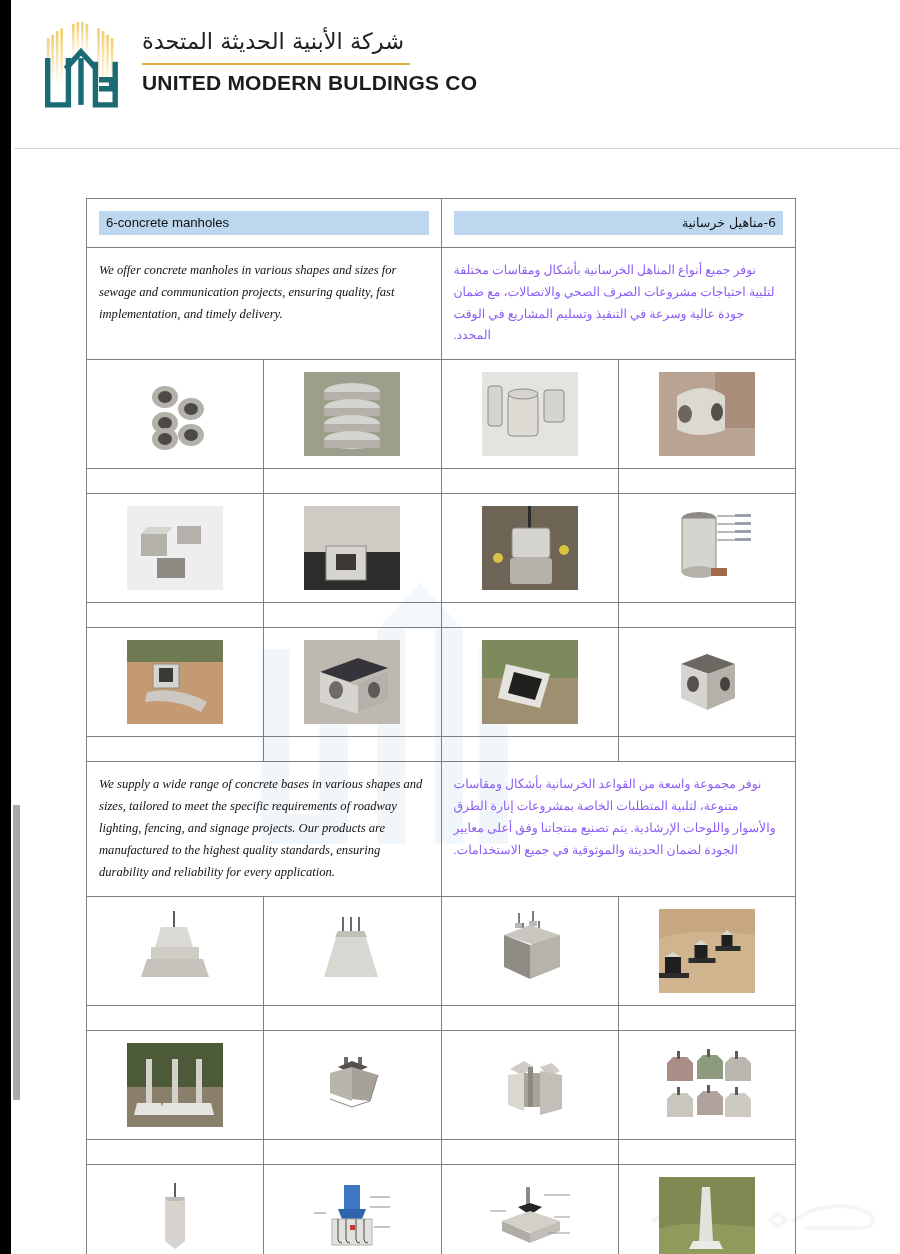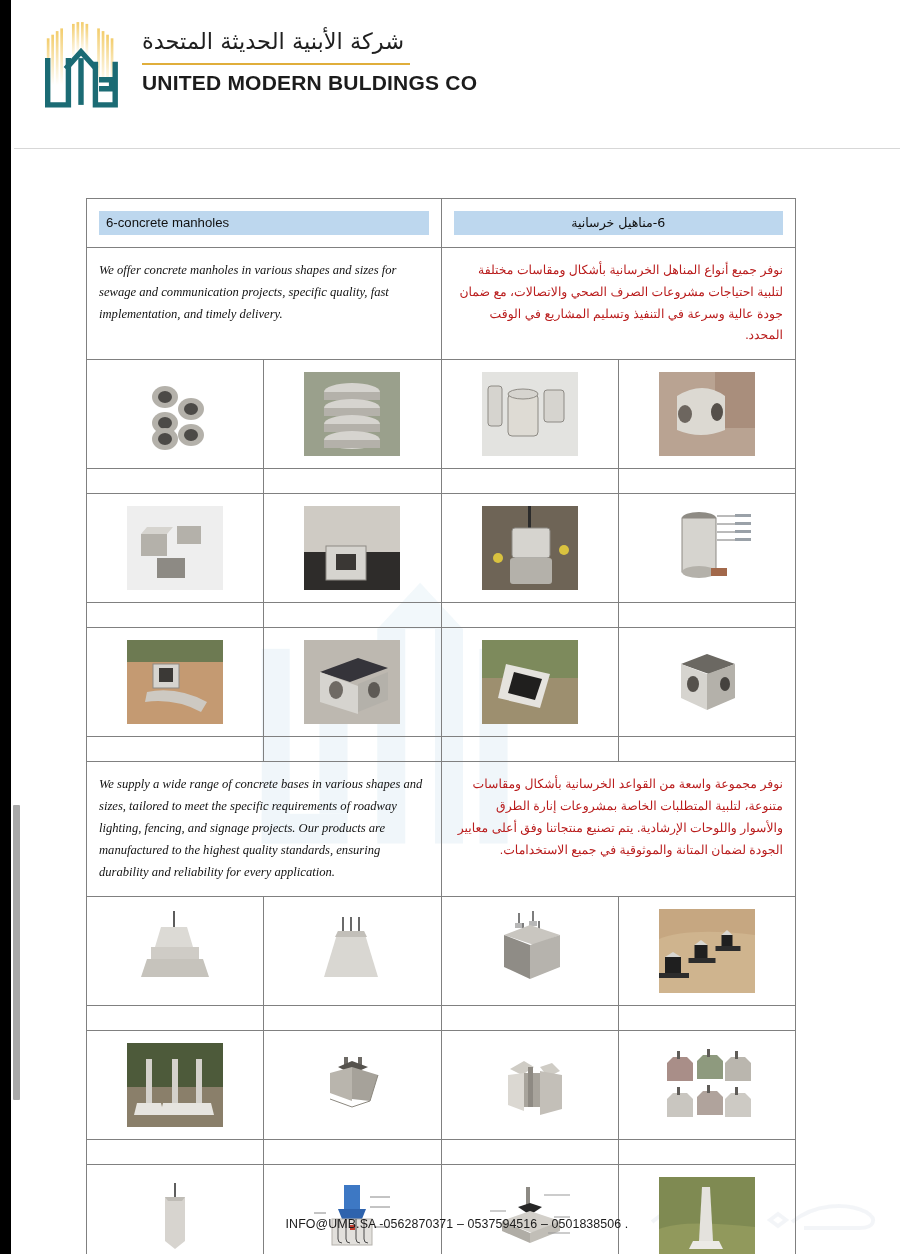--- a/index.html
+++ b/index.html
@@ -100,35 +100,35 @@
   }
 
   
   .band-en, .band-ar {
     background: #bdd7ee;
     height: 24px; padding: 2px 7px 0 7px;
     font-size: 13.2px; color: #111; line-height: 20px;
     white-space: nowrap; overflow: hidden;
   }
   .band-ar {
-    direction: rtl; text-align: center;
+    direction: rtl; text-align: right;
     font-family: "DejaVu Sans", sans-serif; font-size: 12.6px;
   }
 
   
   .desc-en {
     padding: 6px 10px 8px 9px;
     font-size: 12.6px; font-style: italic; color: #111;
     line-height: 1.74; font-family: "Liberation Serif", serif;
   }
   .desc-ar {
     padding: 6px 10px 8px 10px;
-    direction: rtl; text-align: right;
-    font-size: 12.4px; color: #b91c1c; line-height: 1.76;
-    font-family: Liberation Sans, sans-serif;
+    direction: rtl; text-align: left;
+    font-size: 12.4px; color: #8b5cf6; line-height: 1.76;
+    font-family: Liberation Serif, serif;
   }
 
   
   .photo-cell {
     height: 92px;
     text-align: center; vertical-align: middle;
     padding: 3px 0;
   }
   .photo-cell .art {
     display: inline-block; vertical-align: middle;
@@ -226,21 +226,21 @@
     <tbody id="catalog-body">
         <tr>
           <td colspan="2">
             <div class="band-en">6-concrete manholes</div>
           </td>
           <td colspan="2">
             <div class="band-ar">6-مناهيل خرسانية</div>
           </td>
         </tr>
         <tr>
-          <td colspan="2" class="desc-en">We offer concrete manholes in various shapes and sizes for sewage and communication projects, specific quality, fast implementation, and timely delivery.</td>
+          <td colspan="2" class="desc-en">We offer concrete manholes in various shapes and sizes for sewage and communication projects, ensuring quality, fast implementation, and timely delivery.</td>
           <td colspan="2" class="desc-ar">نوفر جميع أنواع المناهل الخرسانية بأشكال ومقاسات مختلفة لتلبية احتياجات مشروعات الصرف الصحي والاتصالات، مع ضمان جودة عالية وسرعة في التنفيذ وتسليم المشاريع في الوقت المحدد.</td>
         </tr>
         <tr>
           <td class="photo-cell" title="Stack of six grey concrete pipe sections"><svg class="art" width="96" height="84" viewBox="0 0 96 84">
               <g>
                 <ellipse cx="38" cy="25" rx="13" ry="11" fill="#b4b1aa"></ellipse>
                 <ellipse cx="38" cy="25" rx="7" ry="6" fill="#4c4a47"></ellipse>
                 <ellipse cx="64" cy="37" rx="13" ry="11" fill="#b4b1aa"></ellipse>
                 <ellipse cx="64" cy="37" rx="7" ry="6" fill="#4c4a47"></ellipse>
                 <ellipse cx="38" cy="51" rx="13" ry="11" fill="#b4b1aa"></ellipse>
@@ -380,21 +380,21 @@
             </svg></td>
         </tr>
         <tr>
           <td></td>
           <td></td>
           <td></td>
           <td></td>
         </tr>
         <tr>
           <td colspan="2" class="desc-en">We supply a wide range of concrete bases in various shapes and sizes, tailored to meet the specific requirements of roadway lighting, fencing, and signage projects. Our products are manufactured to the highest quality standards, ensuring durability and reliability for every application.</td>
-          <td colspan="2" class="desc-ar">نوفر مجموعة واسعة من القواعد الخرسانية بأشكال ومقاسات متنوعة، لتلبية المتطلبات الخاصة بمشروعات إنارة الطرق والأسوار واللوحات الإرشادية. يتم تصنيع منتجاتنا وفق أعلى معايير الجودة لضمان المتانة والموثوقية في جميع الاستخدامات.</td>
+          <td colspan="2" class="desc-ar">نوفر مجموعة واسعة من القواعد الخرسانية بأشكال ومقاسات متنوعة، لتلبية المتطلبات الخاصة بمشروعات إنارة الطرق والأسوار واللوحات الإرشادية. يتم تصنيع منتجاتنا وفق أعلى معايير الجودة لضمان الحديثة والموثوقية في جميع الاستخدامات.</td>
         </tr>
         <tr>
           <td class="photo-cell" title="Stepped pyramidal concrete light pole base"><svg class="art" width="96" height="84" viewBox="0 0 96 84">
               <g>
                 <rect x="46" y="2" width="2" height="16" fill="#5c5c5c"></rect>
                 <path d="M34 18 h26 l6 20 h-38 z" fill="#dcdad5"></path>
                 <rect x="24" y="38" width="48" height="12" fill="#cfccc6"></rect>
                 <path d="M20 50 h56 l6 18 h-68 z" fill="#c6c3bc"></path>
               </g>
             </svg></td>
@@ -549,17 +549,14 @@
         </tr>
         <tr>
           <td></td>
           <td></td>
           <td></td>
           <td></td>
         </tr>
       </tbody>
   </table>
 
-  <div id="footer">
-    <span id="footer-line">INFO@UMB.SA -0562870371 – 0537594516 – 0501838506 .</span>
-  </div>
 
 </div>
 
 </body></html>

